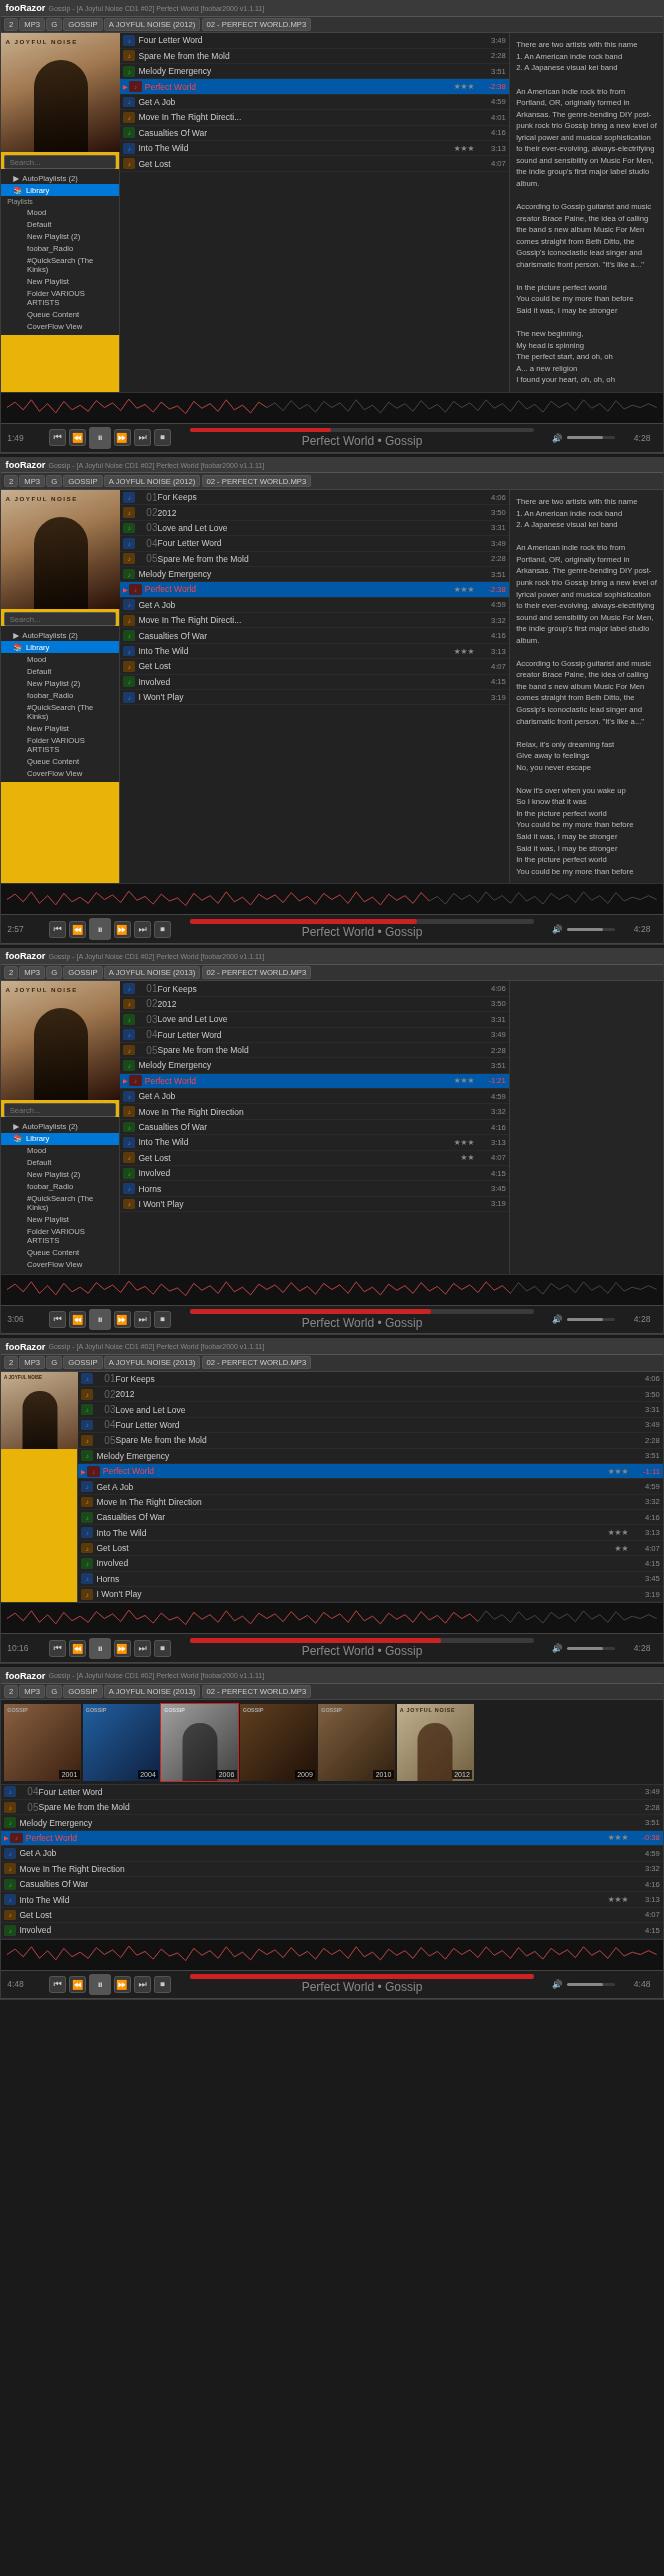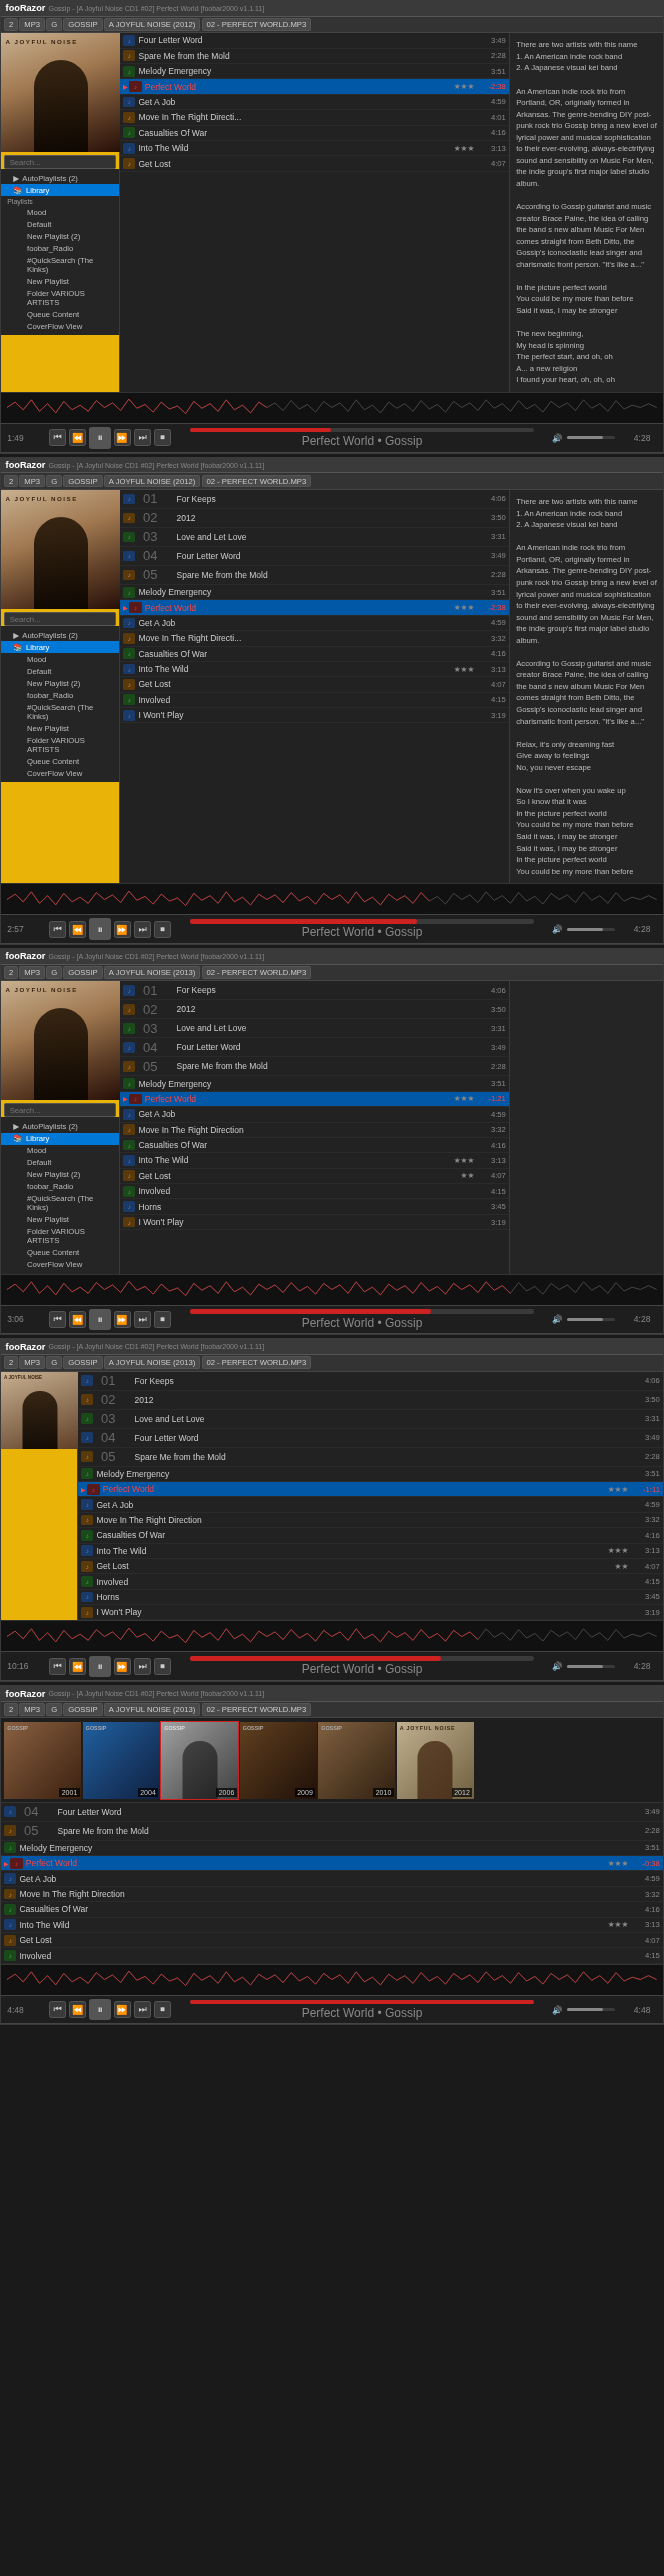--- a/index.html
+++ b/index.html
@@ -105,22 +105,22 @@
       border-bottom: 0.8px solid #2a2a2a;
       min-height: 15.4px;
     }
     .track-item.playing { color: #ff4444; }
     .track-item.selected { background: #0058a7; }
 
     .track-num {
       width: 19px;
       text-align: right;
       color: #666;
-      font-size: 13px;
-      margin-right: 19px;
+      font-size: 10px;
+      margin-right: 0;
     }
 
     .track-icon {
       width: 12.3px;
       height: 10.8px;
       background: #555;
       border-radius: 1.5px;
       margin-right: 3.1px;
       display: flex;
       align-items: center;

